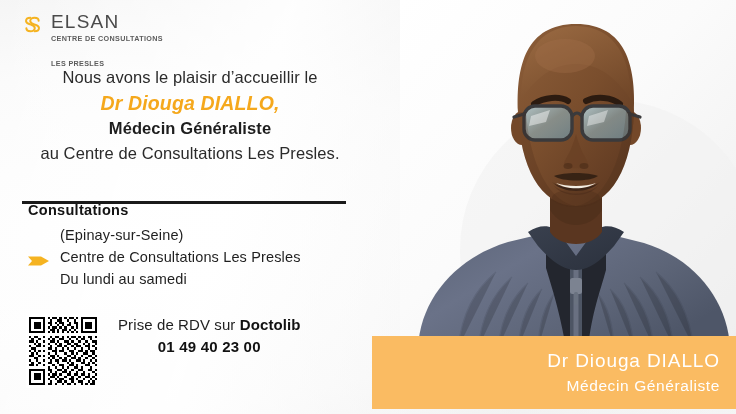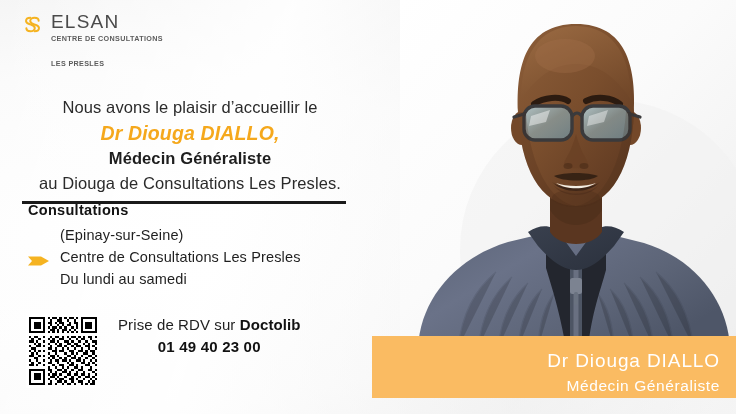--- a/index.html
+++ b/index.html
@@ -61,21 +61,21 @@
     line-height: 9.4px;
     display: block;
     margin-top: 3px;
     font-weight: 600;
   }
 
   
   .headline {
     position: absolute;
     left: 16px;
-    top: 96px;
+    top: 66px;
     width: 348px;
     text-align: center;
     z-index: 6;
   }
   .hl-line1 {
     display: block;
     font-size: 16.5px;
     color: #2b2b2b;
     line-height: 22px;
     letter-spacing: .1px;
@@ -203,21 +203,21 @@
     overflow: hidden;
   }
   .photo svg { display: block; width: 100%; height: 100%; }
 
   
   .name-banner {
     position: absolute;
     left: 372px;
     top: 336px;
     width: 364px;
-    height: 62px;
+    height: 73px;
     background: #fabb62;
     z-index: 8;
     box-sizing: border-box;
     padding: 11px 16px 0 0;
     text-align: right;
   }
   .banner-name {
     display: block;
     font-size: 19px;
     color: #ffffff;
@@ -370,21 +370,21 @@
       <span class="logo-name">ELSAN</span>
       <span class="logo-sub">CENTRE DE CONSULTATIONS</span>
       <span class="logo-sub" style="margin-top:16px">LES PRESLES</span>
     </span>
   </div>
 
   <div class="headline">
     <span class="hl-line1">Nous avons le plaisir d’accueillir le</span>
     <span class="hl-name">Dr Diouga DIALLO,</span>
     <span class="hl-role">Médecin Généraliste</span>
-    <span class="hl-line4">au Diouga de Consultations Les Presles.</span>
+    <span class="hl-line4">au Centre de Consultations Les Presles.</span>
   </div>
 
   <div class="divider"></div>
 
   <div class="consult">
     <span class="consult-title">Consultations</span>
     <div class="consult-rows">
 
       <div class="consult-row">
         <span class="bullet-slot"></span>

